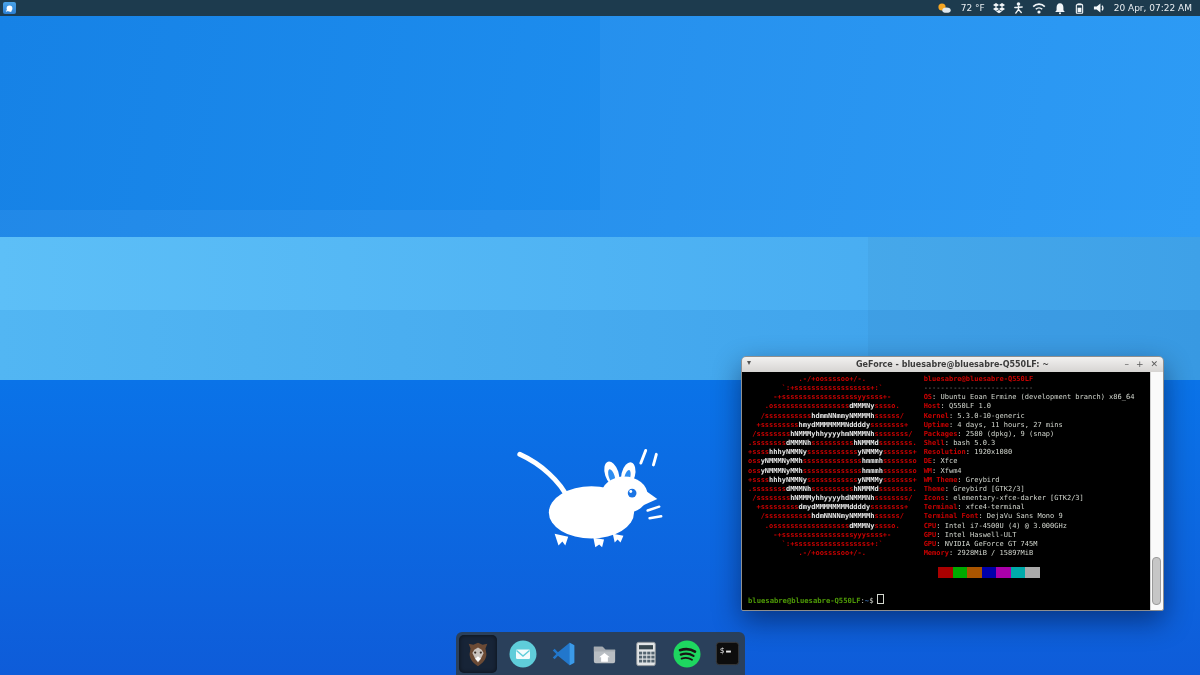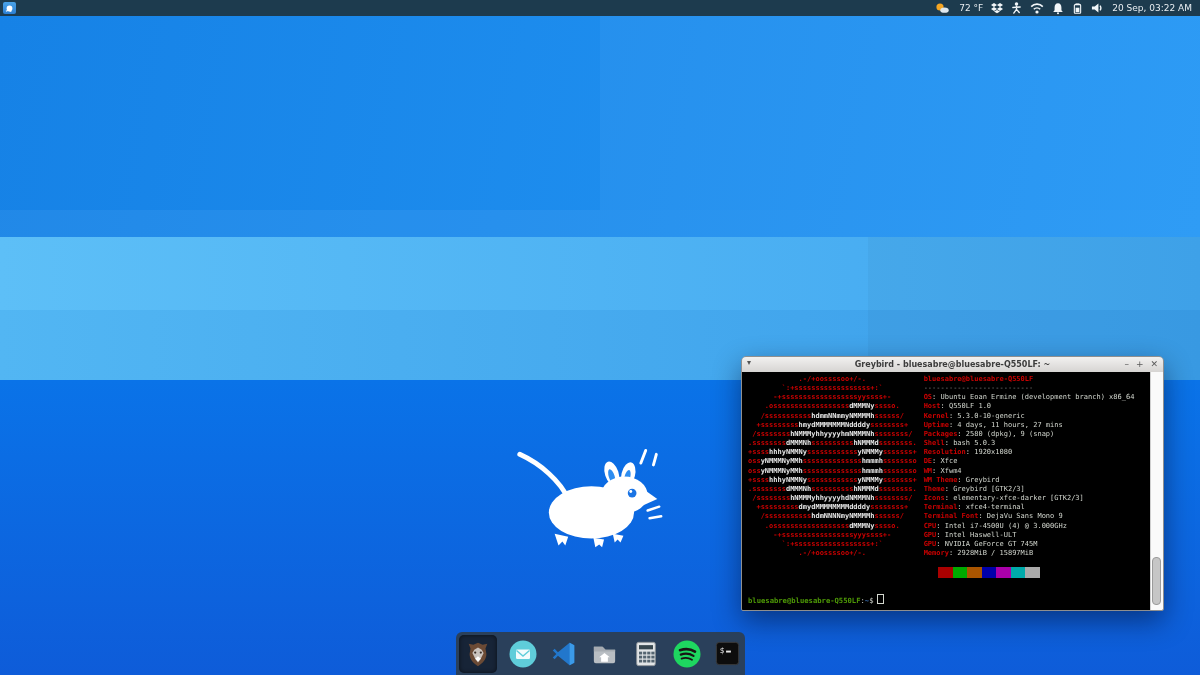--- a/index.html
+++ b/index.html
@@ -137,27 +137,27 @@
       <svg width="11" height="13" viewBox="0 0 14 14">
         <rect x="4.5" y="0.5" width="5" height="1.6" fill="#f2f6f9"></rect>
         <rect x="3" y="2.1" width="8" height="11" rx="1" stroke="#f2f6f9" stroke-width="1.4" fill="none"></rect>
         <rect x="4.6" y="6" width="4.8" height="5.6" fill="#f2f6f9"></rect>
       </svg>
       <svg width="13" height="12" viewBox="0 0 14 12">
         <polygon points="1,4.3 4,4.3 8,1.2 8,10.8 4,7.7 1,7.7" fill="#f2f6f9"></polygon>
         <path d="M9.8 3.4 A4.6 4.6 0 0 1 9.8 8.6" stroke="#f2f6f9" stroke-width="1.4" fill="none"></path>
       </svg>
     </div>
-    <div class="clock">20 Sep, 03:22 AM</div>
+    <div class="clock">20 Apr, 07:22 AM</div>
   </div>
 
   <div class="terminal-window">
     <div class="titlebar">
       <span class="win-menu">▾</span>
-      <span class="title">Greybird - bluesabre@bluesabre-Q550LF: ~</span>
+      <span class="title">GeForce - bluesabre@bluesabre-Q550LF: ~</span>
       <span class="win-controls">
         <span>–</span>
         <span>+</span>
         <span>✕</span>
       </span>
     </div>
     <div class="term-content">
       <div class="nf-row">
         <pre class="ascii"><div>            .-/+oossssoo+/-.</div><div>        `:+ssssssssssssssssss+:`</div><div>      -+ssssssssssssssssssyyssss+-</div><div>    .ossssssssssssssssss<span class="art-white">dMMMNy</span>sssso.</div><div>   /sssssssssss<span class="art-white">hdmmNNmmyNMMMMh</span>ssssss/</div><div>  +sssssssss<span class="art-white">hmydMMMMMMMNddddy</span>ssssssss+</div><div> /ssssssss<span class="art-white">hNMMMyhhyyyyhmNMMMNh</span>ssssssss/</div><div>.ssssssss<span class="art-white">dMMMNh</span>ssssssssss<span class="art-white">hNMMMd</span>ssssssss.</div><div>+ssss<span class="art-white">hhhyNMMNy</span>ssssssssssss<span class="art-white">yNMMMy</span>sssssss+</div><div>oss<span class="art-white">yNMMMNyMMh</span>ssssssssssssss<span class="art-white">hmmmh</span>ssssssso</div><div>oss<span class="art-white">yNMMMNyMMh</span>ssssssssssssss<span class="art-white">hmmmh</span>ssssssso</div><div>+ssss<span class="art-white">hhhyNMMNy</span>ssssssssssss<span class="art-white">yNMMMy</span>sssssss+</div><div>.ssssssss<span class="art-white">dMMMNh</span>ssssssssss<span class="art-white">hNMMMd</span>ssssssss.</div><div> /ssssssss<span class="art-white">hNMMMyhhyyyyhdNMMMNh</span>ssssssss/</div><div>  +sssssssss<span class="art-white">dmydMMMMMMMMddddy</span>ssssssss+</div><div>   /sssssssssss<span class="art-white">hdmNNNNmyNMMMMh</span>ssssss/</div><div>    .ossssssssssssssssss<span class="art-white">dMMMNy</span>sssso.</div><div>      -+sssssssssssssssssyyyssss+-</div><div>        `:+ssssssssssssssssss+:`</div><div>            .-/+oossssoo+/-.</div></pre>
         <div class="nf-info"><div class="nf-title">bluesabre@bluesabre-Q550LF</div><div class="nf-sep">--------------------------</div><div class="nf-line"><span class="lbl">OS</span><span class="val">: Ubuntu Eoan Ermine (development branch) x86_64</span></div><div class="nf-line"><span class="lbl">Host</span><span class="val">: Q550LF 1.0</span></div><div class="nf-line"><span class="lbl">Kernel</span><span class="val">: 5.3.0-10-generic</span></div><div class="nf-line"><span class="lbl">Uptime</span><span class="val">: 4 days, 11 hours, 27 mins</span></div><div class="nf-line"><span class="lbl">Packages</span><span class="val">: 2580 (dpkg), 9 (snap)</span></div><div class="nf-line"><span class="lbl">Shell</span><span class="val">: bash 5.0.3</span></div><div class="nf-line"><span class="lbl">Resolution</span><span class="val">: 1920x1080</span></div><div class="nf-line"><span class="lbl">DE</span><span class="val">: Xfce</span></div><div class="nf-line"><span class="lbl">WM</span><span class="val">: Xfwm4</span></div><div class="nf-line"><span class="lbl">WM Theme</span><span class="val">: Greybird</span></div><div class="nf-line"><span class="lbl">Theme</span><span class="val">: Greybird [GTK2/3]</span></div><div class="nf-line"><span class="lbl">Icons</span><span class="val">: elementary-xfce-darker [GTK2/3]</span></div><div class="nf-line"><span class="lbl">Terminal</span><span class="val">: xfce4-terminal</span></div><div class="nf-line"><span class="lbl">Terminal Font</span><span class="val">: DejaVu Sans Mono 9</span></div><div class="nf-line"><span class="lbl">CPU</span><span class="val">: Intel i7-4500U (4) @ 3.000GHz</span></div><div class="nf-line"><span class="lbl">GPU</span><span class="val">: Intel Haswell-ULT</span></div><div class="nf-line"><span class="lbl">GPU</span><span class="val">: NVIDIA GeForce GT 745M</span></div><div class="nf-line"><span class="lbl">Memory</span><span class="val">: 2928MiB / 15897MiB</span></div><div class="nf-palette"><span style="background: rgb(0, 0, 0);"></span><span style="background: rgb(170, 0, 0);"></span><span style="background: rgb(0, 170, 0);"></span><span style="background: rgb(170, 85, 0);"></span><span style="background: rgb(0, 0, 170);"></span><span style="background: rgb(170, 0, 170);"></span><span style="background: rgb(0, 170, 170);"></span><span style="background: rgb(170, 170, 170);"></span></div></div>

